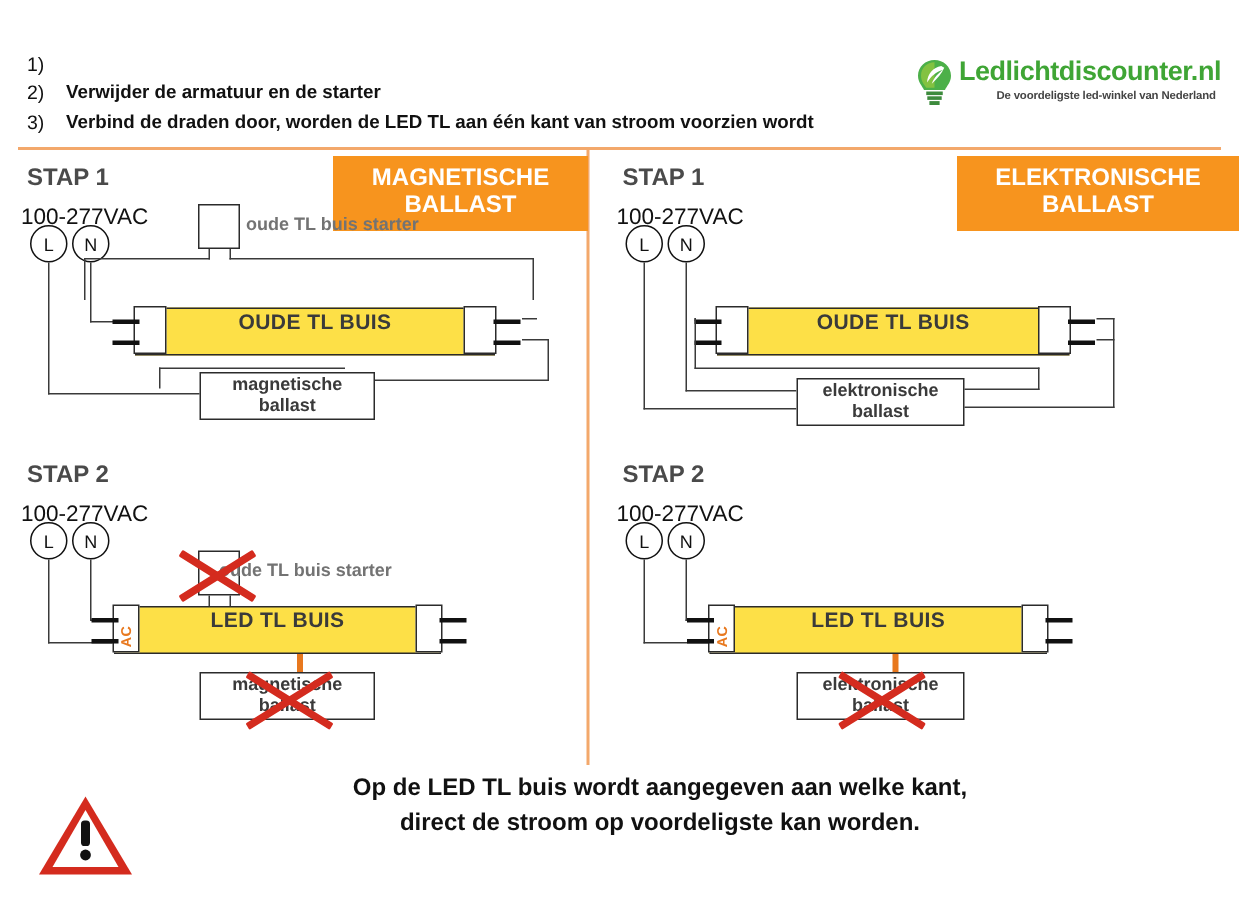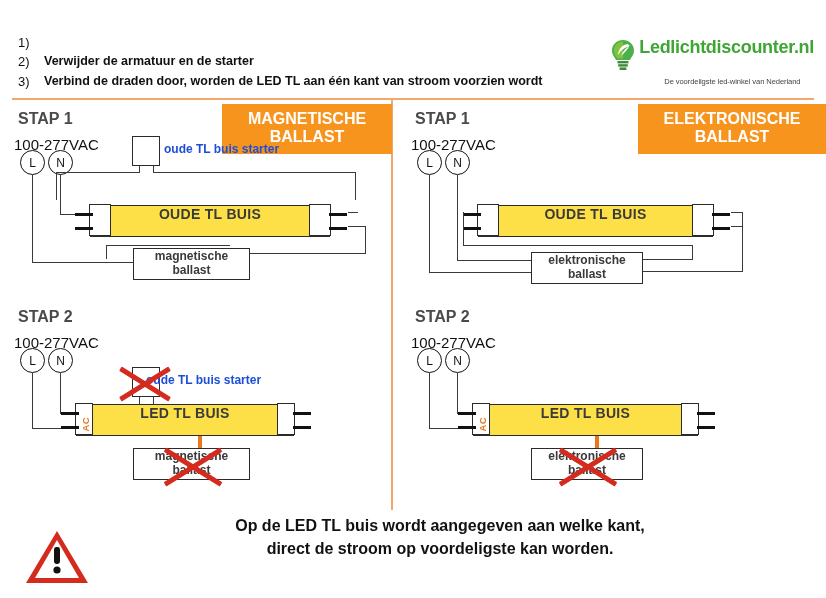--- a/index.html
+++ b/index.html
@@ -26,21 +26,21 @@
   .intro{position:absolute;left:18px;top:35px;width:600px;}
   .intro-row{display:flex;align-items:flex-start;margin-bottom:4px;}
   .intro-num{width:26px;font-size:13px;font-weight:normal;color:#111;flex:0 0 26px;}
   .intro-txt{font-size:12.5px;font-weight:bold;color:#111;line-height:1.25;}
 
   
   .logo{position:absolute;right:12px;top:38px;display:flex;align-items:flex-start;}
   .logo-mark{position:relative;width:26px;height:34px;margin-right:3px;flex:0 0 26px;}
   .logo-text{display:flex;flex-direction:column;justify-content:flex-start;}
   .logo-name{font-size:18px;font-weight:bold;color:#3fa535;line-height:1;letter-spacing:-.3px;}
-  .logo-tag{font-size:7.6px;font-weight:normal;color:#444;margin-top:21px;letter-spacing:-.1px;padding-left:25px;}
+  .logo-tag{font-size:7.6px;font-weight:bold;color:#444;margin-top:3px;letter-spacing:-.1px;padding-left:25px;}
 
   
   .hline{position:absolute;left:12px;top:98px;width:802px;height:2px;background:#f3a86b;}
   .vline{position:absolute;left:391px;top:100px;width:2px;height:410px;background:#f3a86b;}
 
   
   .panel{position:absolute;top:100px;height:410px;}
   .panel.left{left:0;width:391px;}
   .panel.right{left:393px;width:433px;}
 
@@ -74,21 +74,21 @@
   .cap{position:absolute;top:-1.6px;border:1.6px solid #2b2b2b;background:#fff;box-sizing:border-box;}
   .pin{position:absolute;height:3.4px;background:#111;}
   .ac{position:absolute;font-size:9.5px;font-weight:bold;color:#e8781e;
       transform:rotate(-90deg);transform-origin:center;letter-spacing:.3px;}
 
   
   .box{position:absolute;border:1.6px solid #2b2b2b;background:#fff;box-sizing:border-box;
        display:flex;align-items:center;justify-content:center;text-align:center;}
   .box .bl{font-size:12px;font-weight:bold;color:#3a3a3a;line-height:1.15;}
   .starter{position:absolute;border:1.6px solid #2b2b2b;background:#fff;box-sizing:border-box;}
-  .starter-lbl{position:absolute;font-size:12px;font-weight:bold;color:#1d4ed8;white-space:nowrap;}
+  .starter-lbl{position:absolute;font-size:12px;font-weight:bold;color:#737373;white-space:nowrap;}
 
   
   .arrow{position:absolute;}
   
   .xmark{position:absolute;}
   .xmark span{position:absolute;left:0;top:50%;width:100%;height:5px;background:#d42b1e;border-radius:1px;}
   .xmark span.a{transform:translateY(-50%) rotate(32deg);}
   .xmark span.b{transform:translateY(-50%) rotate(-32deg);}
 
   

